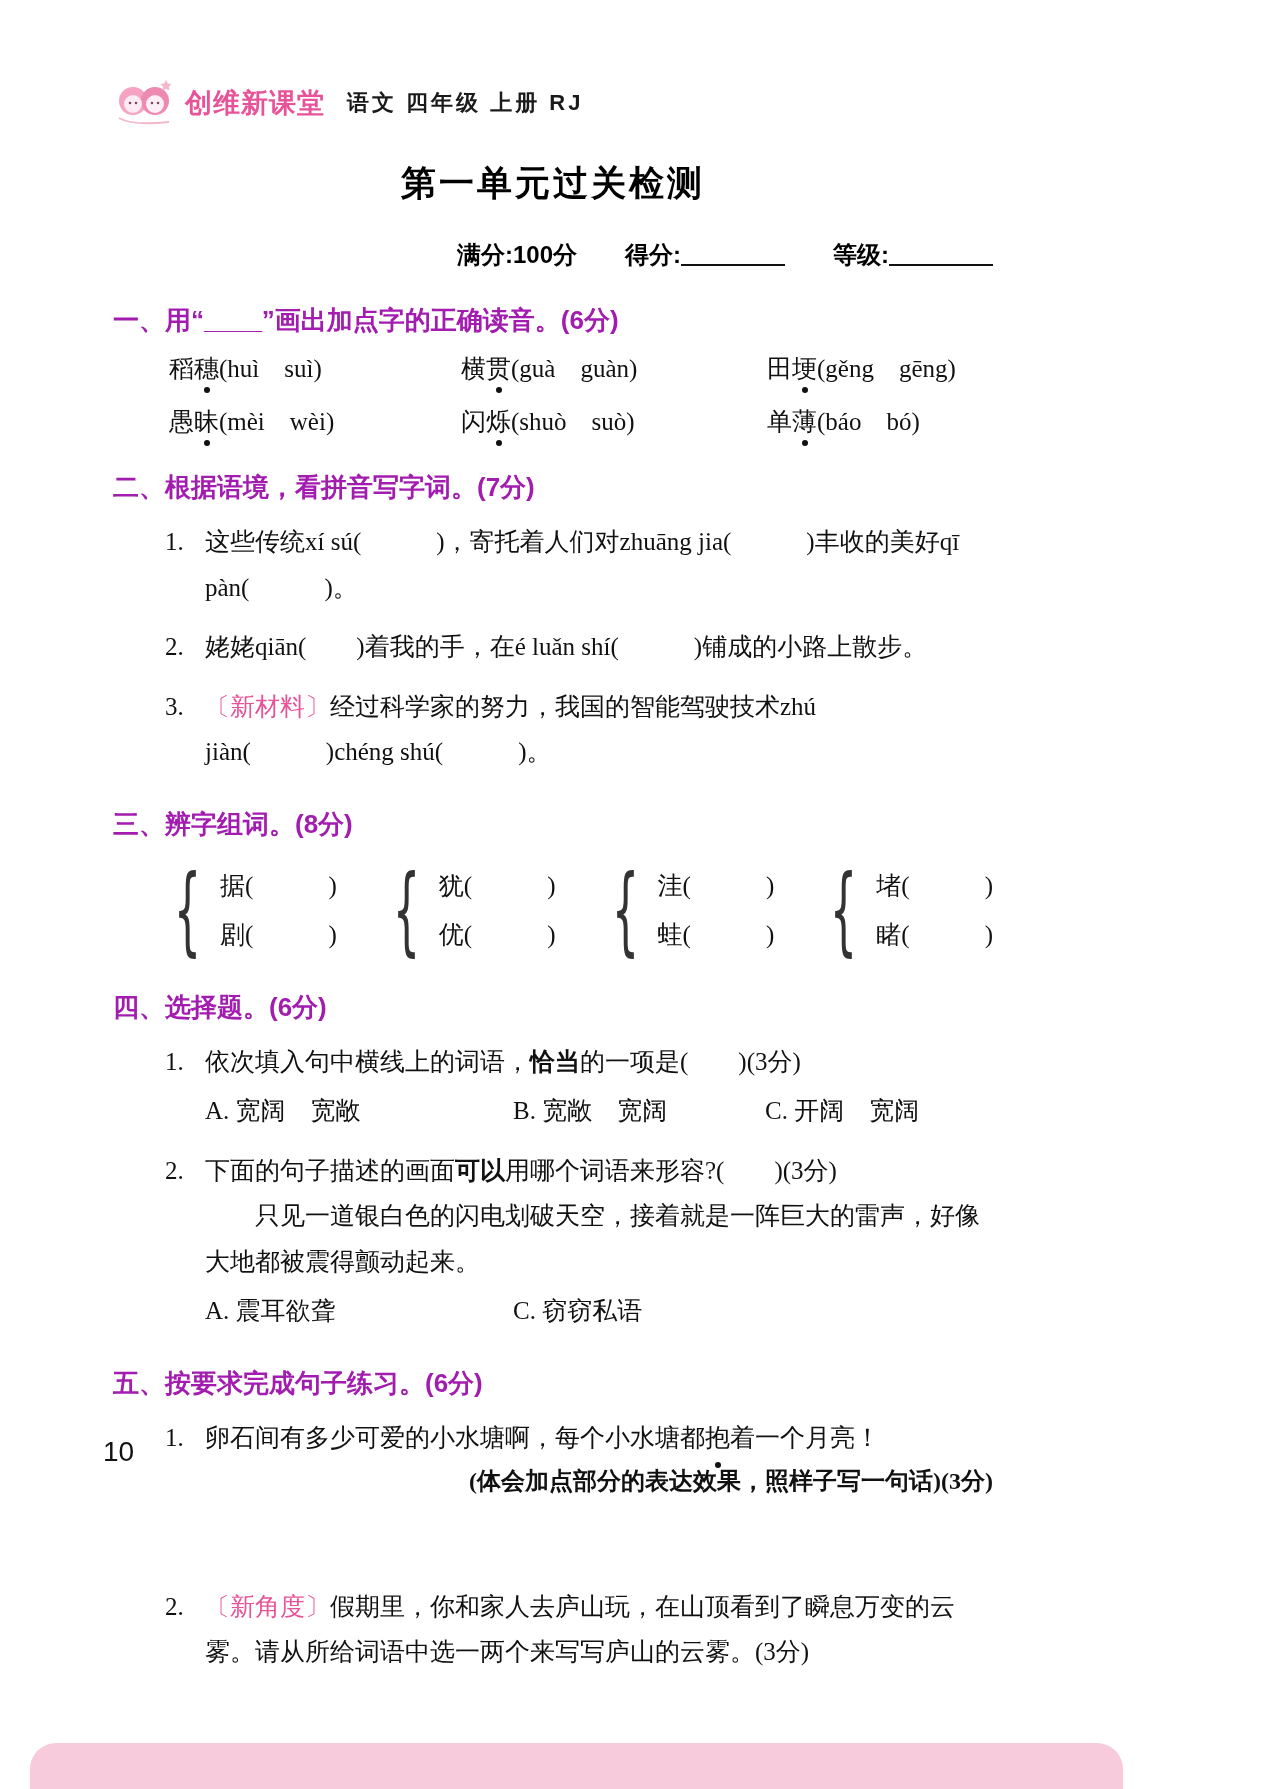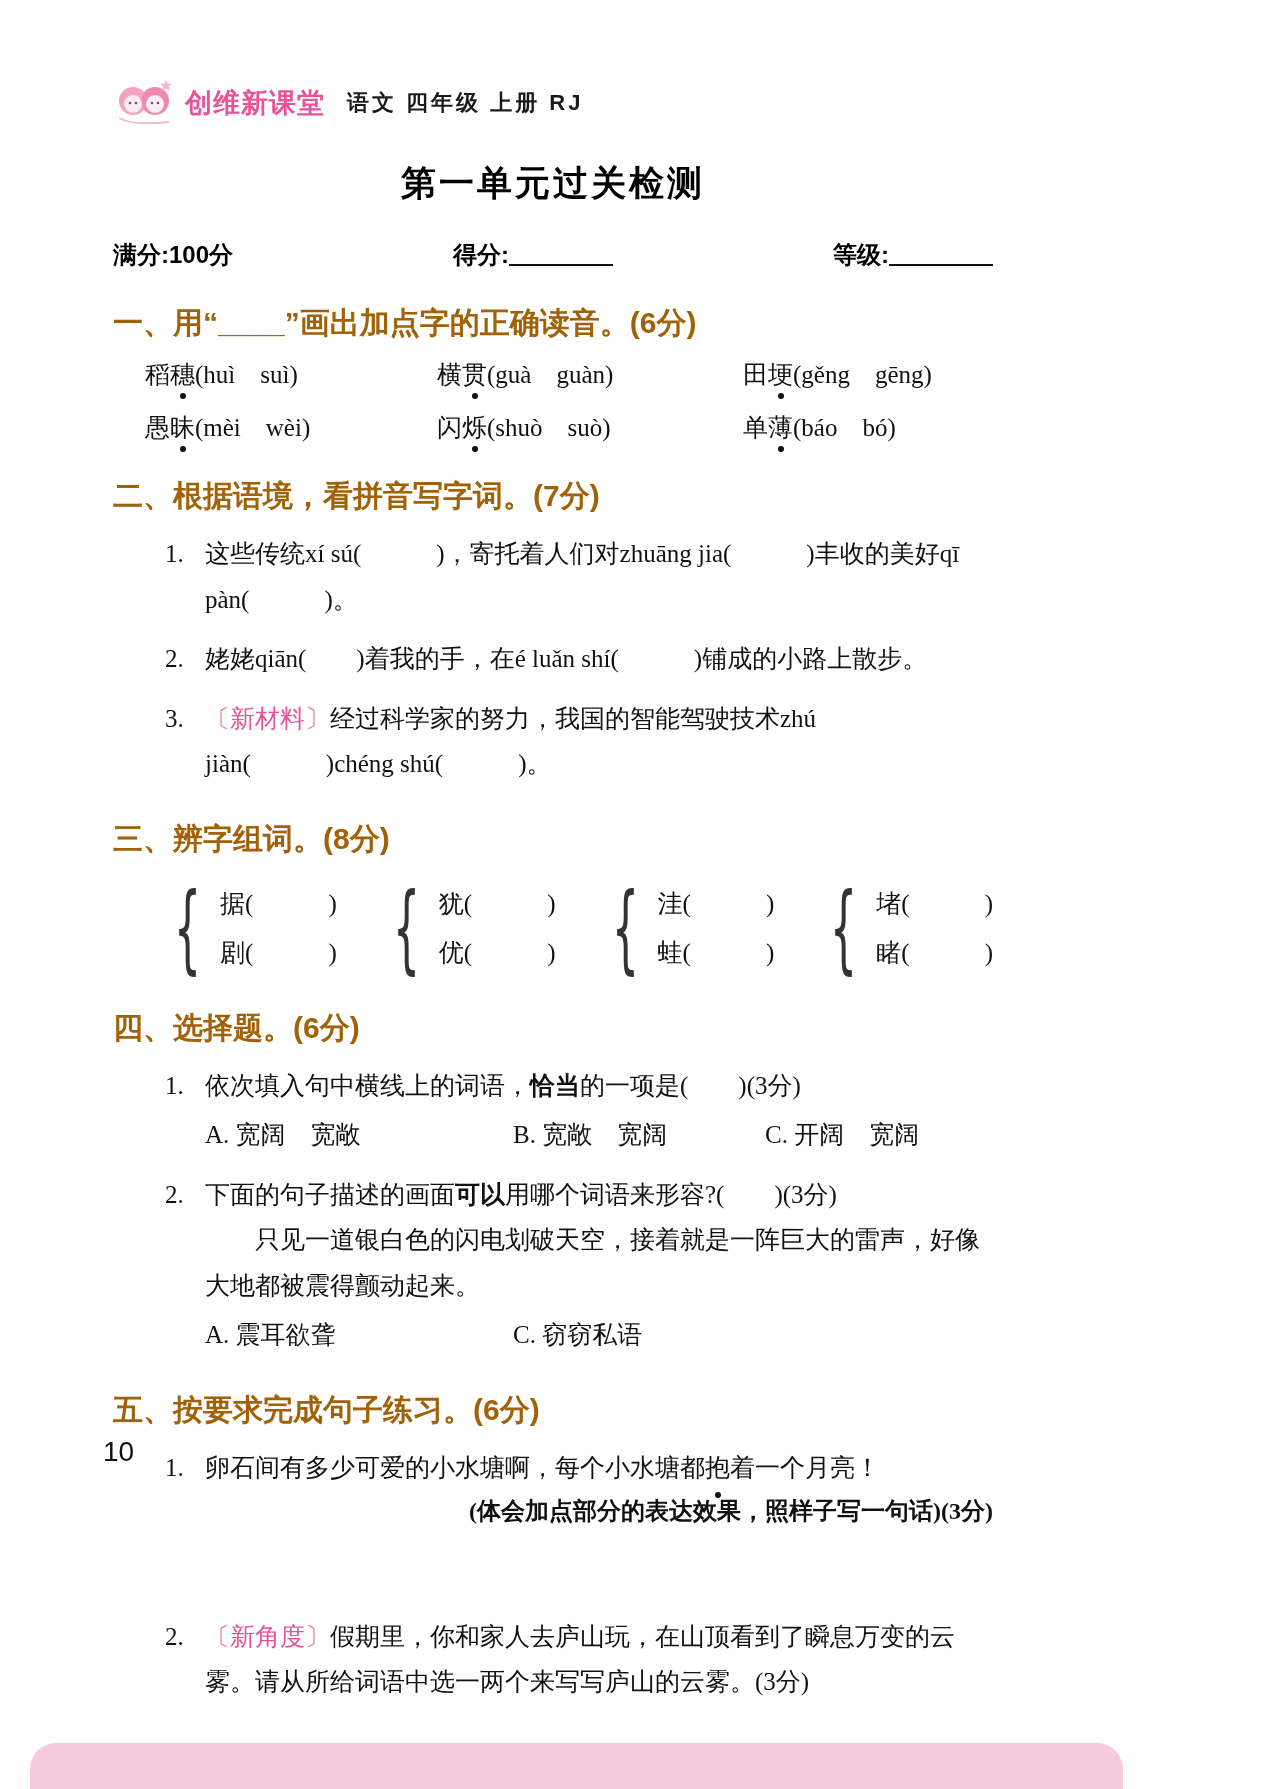--- a/index.html
+++ b/index.html
@@ -15,33 +15,33 @@
   .content{width:880px;margin-left:113px;padding-top:74px;}
 
   
   .header{display:flex;align-items:center;gap:10px;height:58px;}
   .logo{flex:0 0 auto;}
   .brand{font-family:"Liberation Sans","DejaVu Sans",sans-serif;font-weight:700;font-size:27px;color:var(--accent);letter-spacing:1px;}
   .subject{font-family:"Liberation Sans","DejaVu Sans",sans-serif;font-weight:700;font-size:22px;color:#1a1a1a;margin-left:12px;letter-spacing:3px;}
 
   
   .title{margin:28px 0 0;text-align:center;font-family:"Liberation Sans","DejaVu Sans",sans-serif;font-weight:700;font-size:35px;color:#000;letter-spacing:3px;}
-  .score-line{display:flex;justify-content:space-between;align-items:flex-end;gap:48px;margin-top:32px;font-family:"Liberation Sans","DejaVu Sans",sans-serif;font-weight:700;font-size:24px;color:#000;}
+  .score-line{display:flex;justify-content:flex-end;align-items:flex-end;gap:48px;margin-top:32px;font-family:"Liberation Sans","DejaVu Sans",sans-serif;font-weight:700;font-size:24px;color:#000;}
   .blank-line{display:inline-block;width:104px;border-bottom:2px solid #111;height:1em;vertical-align:-3px;}
 
   
-  .sec{margin:32px 0 0;font-family:"Liberation Sans","DejaVu Sans",sans-serif;font-weight:700;font-size:30px;color:#a16207;}
+  .sec{margin:32px 0 0;font-family:"Liberation Sans","DejaVu Sans",sans-serif;font-weight:700;font-size:26px;color:#a21caf;}
   .item{display:flex;margin-top:14px;margin-left:52px;font-size:25px;line-height:1.82;}
   .item .num{flex:0 0 40px;}
   .itext{flex:1;}
   .tag{color:var(--accent);}
   b{font-family:"Liberation Sans","DejaVu Sans",sans-serif;font-weight:700;}
 
   
-  .words-grid{display:grid;grid-template-columns:292px 306px auto;margin-left:32px;margin-top:14px;row-gap:20px;font-size:25px;}
+  .words-grid{display:grid;grid-template-columns:292px 306px auto;margin-left:56px;margin-top:14px;row-gap:20px;font-size:25px;}
   .dot-char{position:relative;display:inline-block;}
   .dot-char::after{content:"";position:absolute;left:50%;bottom:-8px;transform:translateX(-50%);width:6px;height:6px;border-radius:50%;background:#111;}
 
   
   .pairs-row{display:flex;justify-content:space-between;margin-left:44px;margin-top:20px;font-size:25px;}
   .pair{display:flex;align-items:center;}
   .pair-brace{font-family:"DejaVu Sans",sans-serif;font-size:96px;font-weight:400;line-height:96px;color:#333;transform:scaleX(.45);transform-origin:center;display:inline-block;}
   .pair-brace::before{content:"{";}
   .pair-col{display:flex;flex-direction:column;gap:16px;margin-left:2px;}
 

